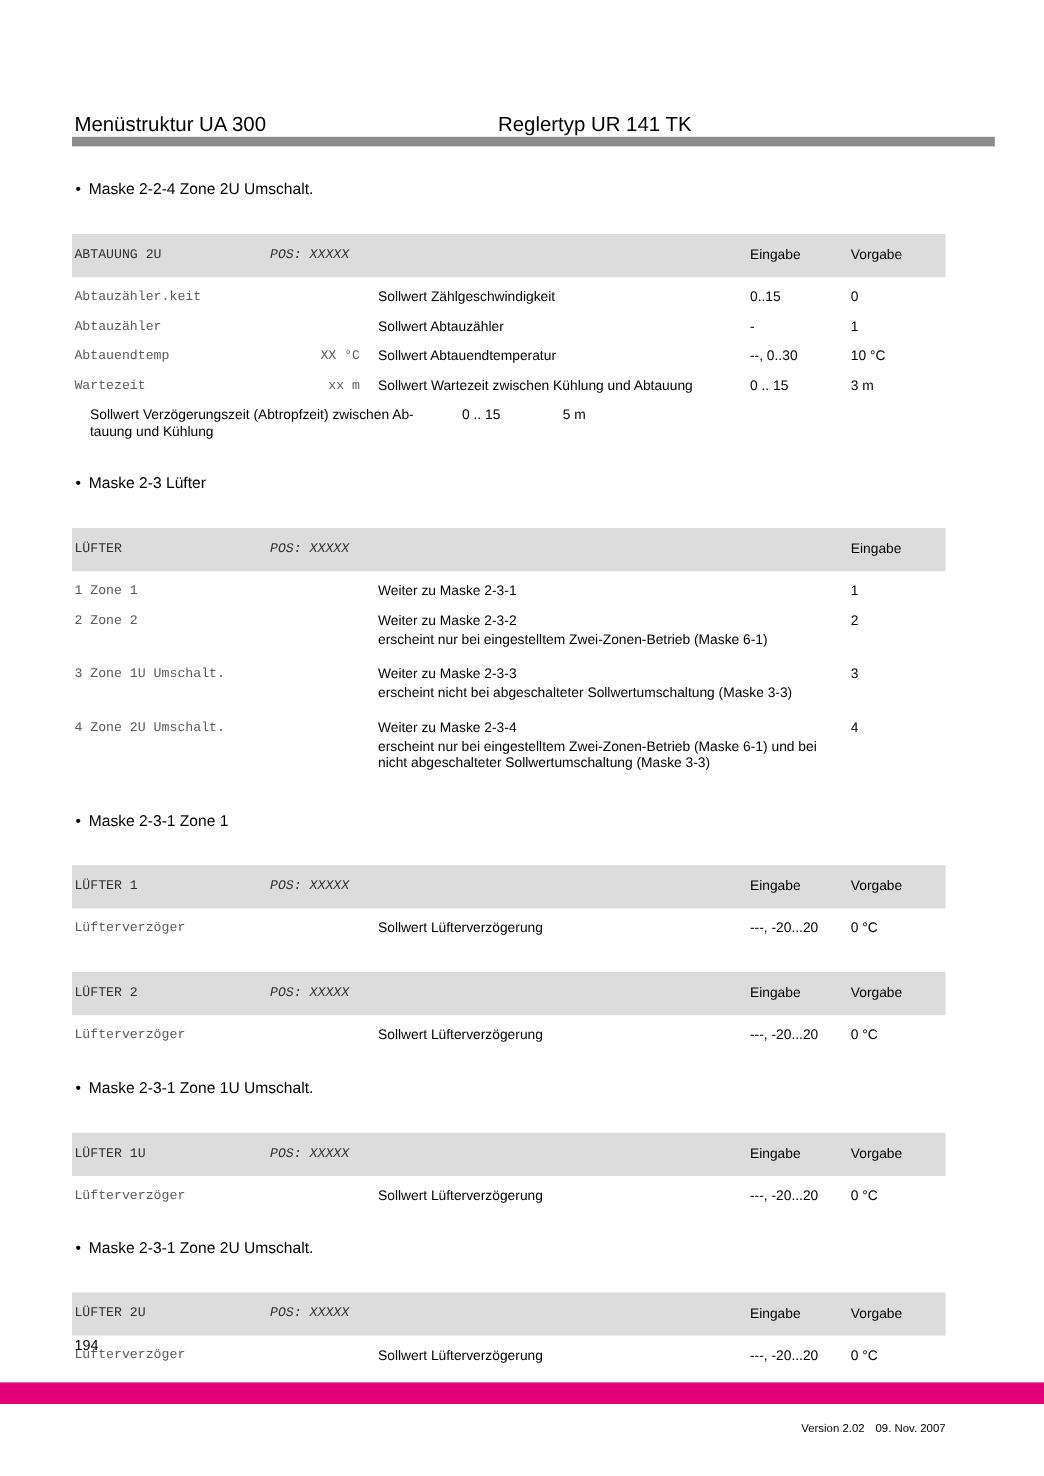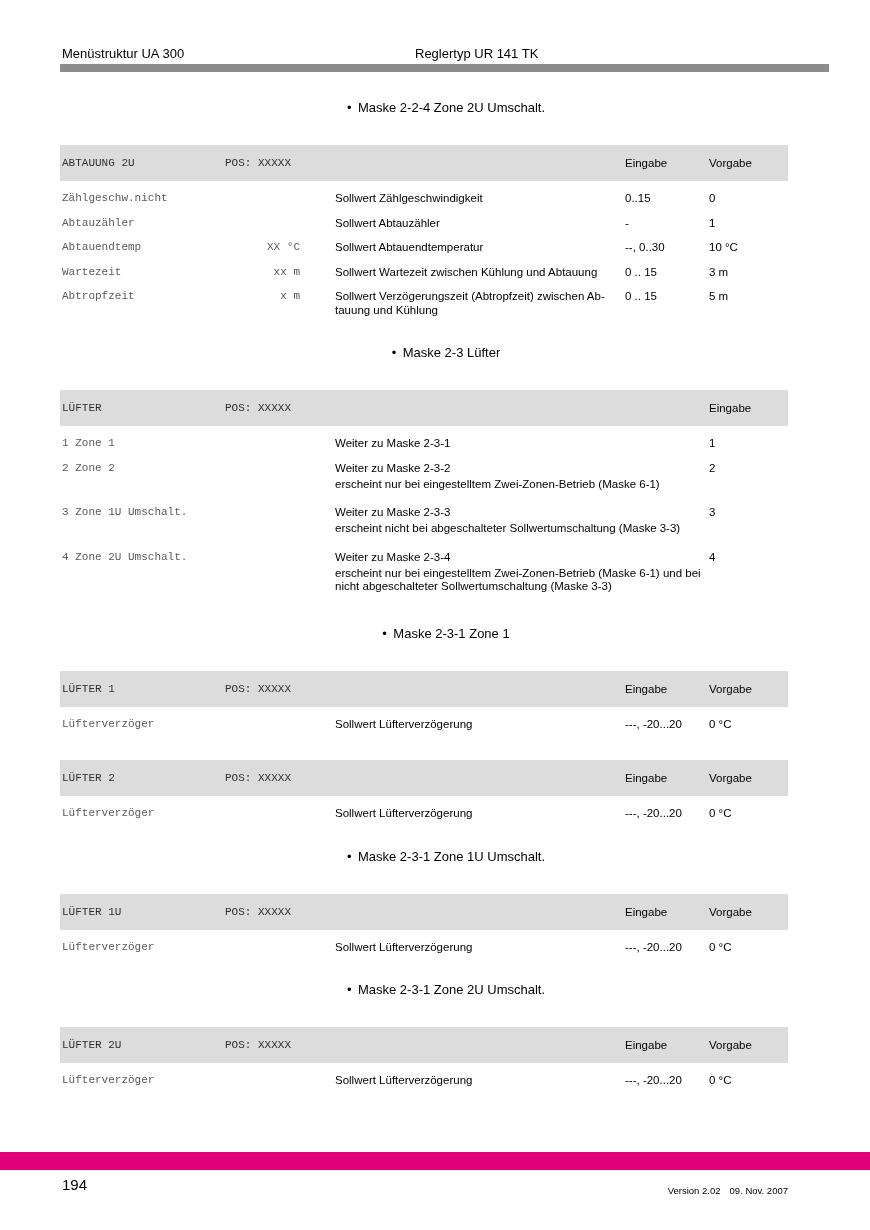--- a/index.html
+++ b/index.html
@@ -4,53 +4,53 @@
 <style>
   html,body{margin:0;padding:0;}
   body{
     width:870px;height:1230px;position:relative;background:#ffffff;
     font-family:"Liberation Sans", sans-serif;color:#000;overflow:hidden;
     --accent:#E2007A;--rule:#8C8C8C;--thead:#DCDCDC;--mono-dark:#2f2f2f;--mono-gray:#5a5a5a;
   }
   .content{position:absolute;left:60px;top:0;width:769px;}
 
   
-  .page-header{margin-top:47px;position:relative;height:13px;font-size:13px;line-height:13px;}
+  .page-header{margin-top:97px;position:relative;height:13px;font-size:17px;line-height:13px;}
   .h-left{position:absolute;left:2px;top:0;}
   .h-center{position:absolute;left:355px;top:0;}
   .top-rule{margin-top:4px;height:8px;width:769px;background:var(--rule);}
 
   
-  .sec-title{margin-top:28px;font-size:13px;line-height:16px;display:flex;padding-left:3px;justify-content:center;}
+  .sec-title{margin-top:28px;font-size:13px;line-height:16px;display:flex;padding-left:3px;}
   .bullet{width:11px;flex:0 0 11px;}
   .bullet::before{content:"\2022";}
 
   .dtable{margin-top:29px;width:728px;}
   .thead{background:var(--thead);height:36px;display:flex;align-items:center;font-size:11.5px;}
   .tname{font-family:"Liberation Mono", monospace;font-size:11px;color:var(--mono-dark);width:163px;flex:0 0 163px;padding-left:2px;white-space:pre;}
-  .tpos{font-family:"Liberation Mono", monospace;font-size:11px;color:var(--mono-dark);flex:1;white-space:pre;}
+  .tpos{font-family:"Liberation Mono", monospace;font-size:11px;color:var(--mono-dark);flex:1;white-space:pre;font-style:italic;}
   .th-e{width:84px;flex:0 0 84px;}
   .th-v{width:79px;flex:0 0 79px;}
   .no-vorgabe .th-e{width:79px;flex:0 0 79px;}
 
   .trow{display:flex;width:728px;padding-top:11px;font-size:11.5px;line-height:13.5px;}
   .c-lab{width:240px;flex:0 0 240px;display:flex;justify-content:space-between;
          font-family:"Liberation Mono", monospace;font-size:11px;color:var(--mono-gray);white-space:pre;}
   .c-lab .lab{padding-left:2px;}
   .c-desc{width:310px;flex:0 0 310px;padding-left:15px;}
   .no-vorgabe .c-desc{width:394px;flex:0 0 394px;}
   .c-ein{width:84px;flex:0 0 84px;}
   .no-vorgabe .c-ein{width:79px;flex:0 0 79px;}
   .c-vor{flex:1;}
   .note{margin:2.5px 0 4px 0;}
-  .dline{display:block;margin-left:20px;}
+  .dline{display:block;}
 
   
   .bottom-bar{position:absolute;left:0;top:1152px;width:870px;height:18px;background:var(--accent);}
-  .f-page{position:absolute;left:62px;top:1176px;font-size:15px;text-align:right;}
+  .f-page{position:absolute;left:62px;top:1114px;font-size:12px;text-align:right;}
   .f-version{position:absolute;left:60px;top:1185px;width:728px;text-align:right;font-size:9.5px;}
   .f-version .v{margin-right:9px;}
 </style>
 </head>
 <body style="--accent: #E2007A; --rule: #8C8C8C; --thead: #DCDCDC;">
 
 <div class="content">
   <div class="page-header">
     <span class="h-left">Menüstruktur UA 300</span>
     <span class="h-center">Reglertyp UR 141 TK</span>
@@ -64,21 +64,21 @@
           <span>Maske 2-2-4 Zone 2U Umschalt.</span>
         </div>
         <div class="dtable">
           <div class="thead">
             <span class="tname">ABTAUUNG 2U</span>
             <span class="tpos">POS: XXXXX</span>
             <span class="th-e">Eingabe</span>
             <span class="th-v">Vorgabe</span>
           </div>
           <div class="trow">
-            <div class="c-lab"><span class="lab">Zählgeschw.nicht</span></div>
+            <div class="c-lab"><span class="lab">Abtauzähler.keit</span></div>
             <div class="c-desc">
               <div class="desc dline">Sollwert Zählgeschwindigkeit</div>
             </div>
             <div class="c-ein">0..15</div>
             <div class="c-vor">0</div>
           </div>
           <div class="trow">
             <div class="c-lab"><span class="lab">Abtauzähler</span></div>
             <div class="c-desc">
               <div class="desc dline">Sollwert Abtauzähler</div>
@@ -96,21 +96,20 @@
           </div>
           <div class="trow">
             <div class="c-lab"><span class="lab">Wartezeit</span><span class="unit">xx m</span></div>
             <div class="c-desc">
               <div class="desc dline">Sollwert Wartezeit zwischen Kühlung und Abtauung</div>
             </div>
             <div class="c-ein">0 .. 15</div>
             <div class="c-vor">3 m</div>
           </div>
           <div class="trow">
-            <div class="c-lab"><span class="lab">Abtropfzeit</span><span class="unit">x m</span></div>
             <div class="c-desc">
               <div class="desc dline">Sollwert Verzögerungszeit (Abtropfzeit) zwischen Ab-</div>
               <div class="desc dline">tauung und Kühlung</div>
             </div>
             <div class="c-ein">0 .. 15</div>
             <div class="c-vor">5 m</div>
           </div>
         </div>
       </div>
       <div class="section">

